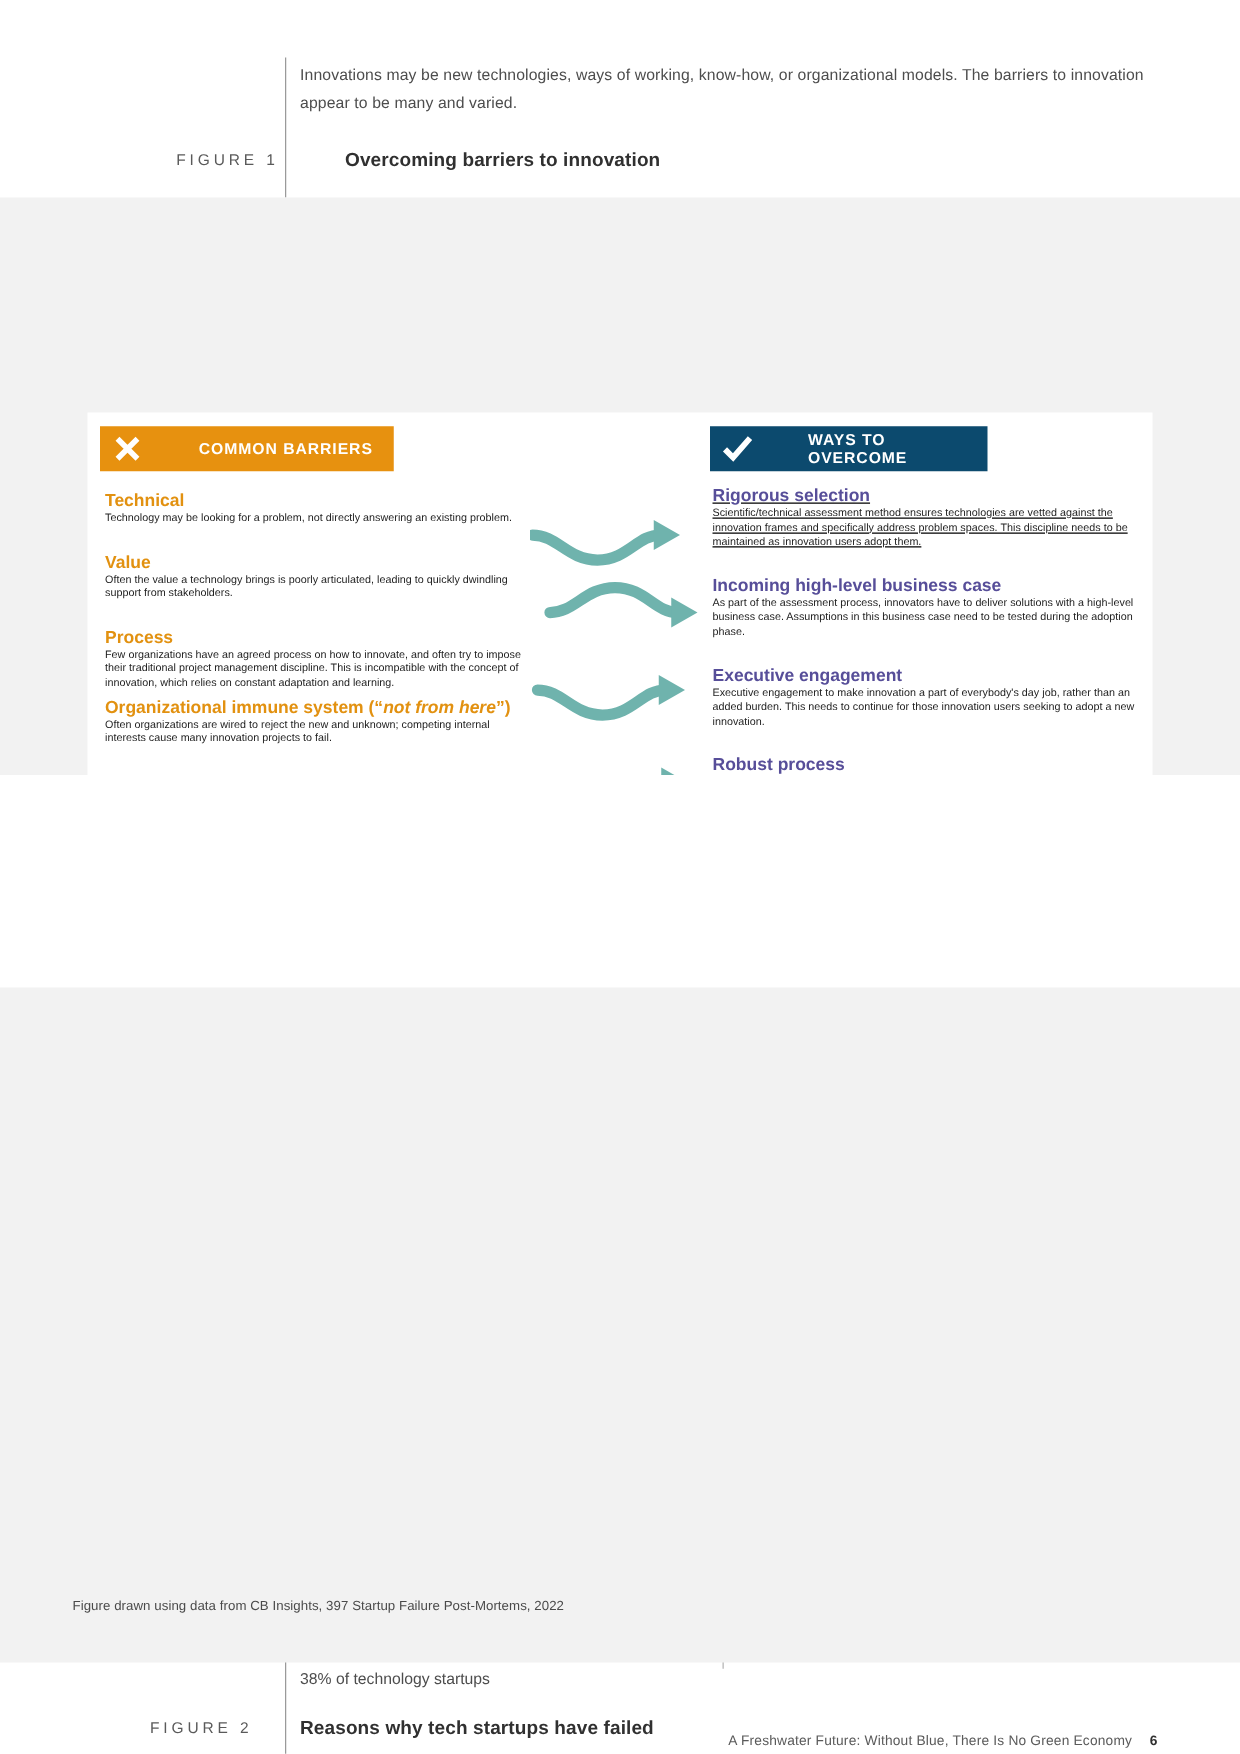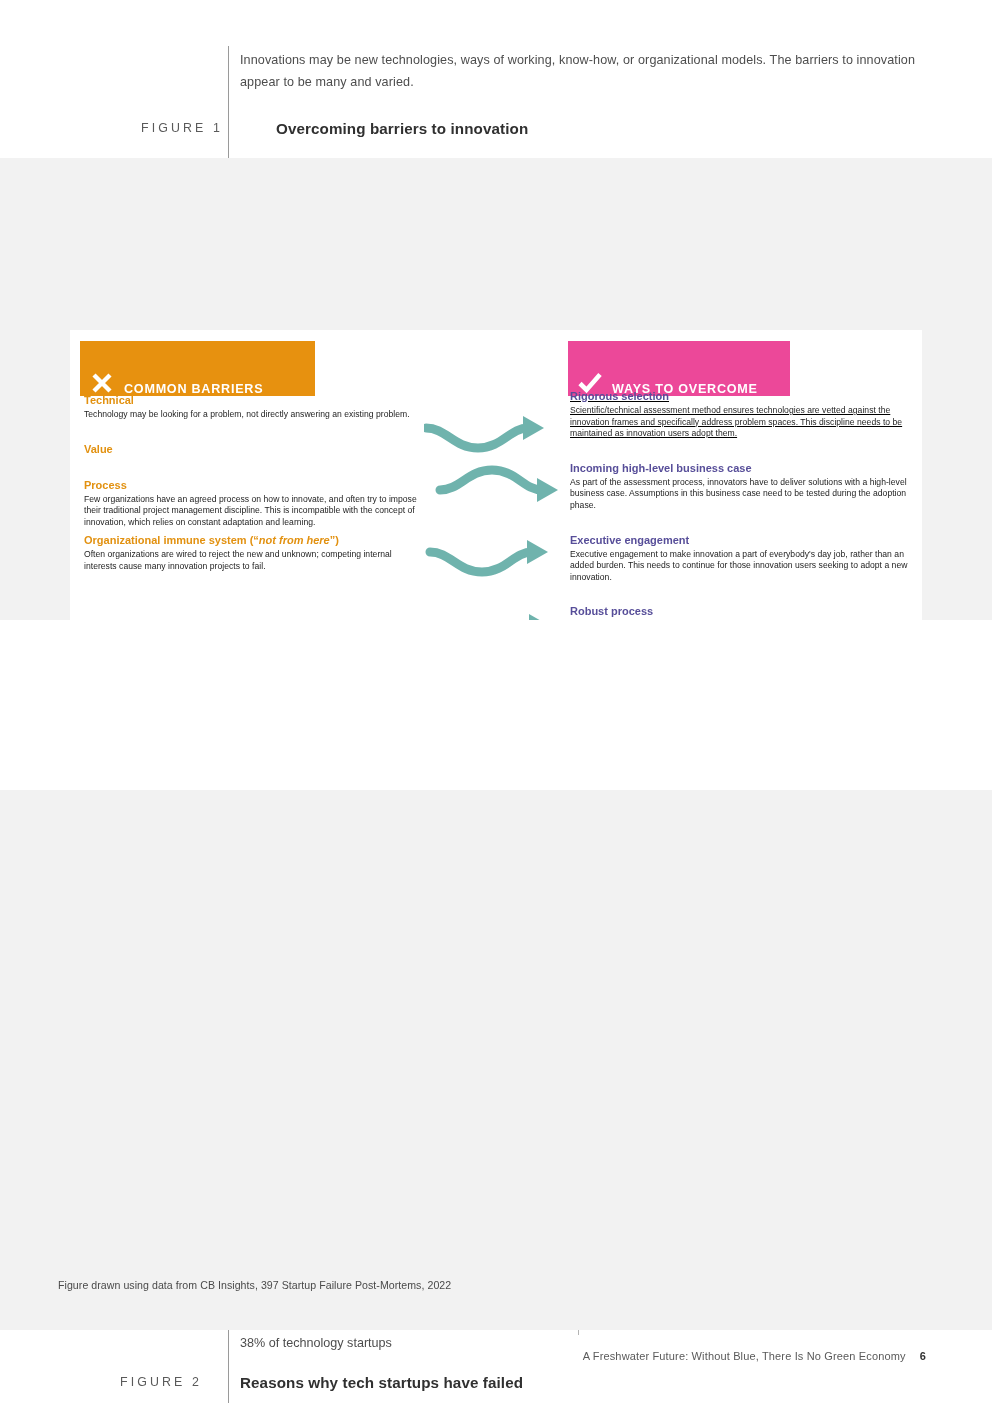--- a/index.html
+++ b/index.html
@@ -20,32 +20,32 @@
   }
   .fig-label {
     position:absolute; font-size:12.4px; letter-spacing:3.1px; color:#5a5a5a;
   }
   .fig-title { position:absolute; font-size:15.2px; font-weight:bold; color:#303030; letter-spacing:.1px; }
 
   
   .band1 { position:absolute; left:0; top:158px; width:992px; height:462px; background:#f2f2f2; }
   .card1 { position:absolute; left:70px; top:172px; width:852px; height:434px; background:#ffffff; }
 
-  .hdr { position:absolute; height:55px; display:flex; align-items:flex-end; }
+  .hdr { position:absolute; height:36px; display:flex; align-items:center;gap:35px; }
   .hdr-orange { left:10px; top:11px; width:235px; background:#e7910f; }
-  .hdr-purple { left:498px; top:11px; width:222px; background:#ec4899; }
+  .hdr-purple { left:498px; top:11px; width:222px; background:#0c4a6e; }
   .hdr-ico { width:44px; display:flex; align-items:center; justify-content:center; }
   .hdr-txt { color:#ffffff; font-size:12.6px; font-weight:bold; letter-spacing:.75px; }
 
   .col { position:absolute; }
   .col-left { left:14px; top:62px; width:340px; }
   .col-right { left:500px; top:58px; width:355px; }
 
   .item { margin-bottom:9px; }
-  .item-h { font-size:11px; font-weight:bold; line-height:16px; margin-bottom:1px; }
+  .item-h { font-size:14px; font-weight:bold; line-height:16px; margin-bottom:1px; }
   .item-h.o { color:#e29110; }
   .item-h.p { color:#574e99; }
   .item-h em { font-style:italic; }
   .item-b { font-size:8.6px; line-height:11.6px; color:#1d1d1d; letter-spacing:.02px; }
 
   .arrows { position:absolute; left:424px; top:248px; width:140px; height:320px; }
   .arrows svg { display:block; }
 
   
   .band-mid { position:absolute; left:0; top:620px; width:992px; height:170px; background:#ffffff; }
@@ -55,21 +55,21 @@
   .mid-col.a { left:240px; top:644px; width:330px; }
   .mid-col.b { left:593px; top:644px; width:335px; }
 
   
   .band2 { position:absolute; left:0; top:790px; width:992px; height:540px; background:#f2f2f2; }
 
   .caption {
     position:absolute; left:58px; top:1279px; font-size:10.6px; color:#4a4a4a; letter-spacing:.05px;
   }
   .footer {
-    position:absolute; right:66px; top:1350px; font-size:11px; color:#5a5a5a; letter-spacing:.15px;
+    position:absolute; right:66px; top:1387px; font-size:11px; color:#5a5a5a; letter-spacing:.15px;
   }
   .footer .pg { font-weight:bold; color:#303030; margin-left:14px; }
 </style>
 </head>
 <body>
 
 <div class="page">
 
   <div class="intro-band">
     <div class="intro-rule"></div>
@@ -99,20 +99,21 @@
         <span class="hdr-txt">WAYS TO OVERCOME</span>
       </div>
 
       <div class="col col-left">
         <div class="item" style="margin-bottom:20px;">
           <div class="item-h o">Technical</div>
           <div class="item-b">Technology may be looking for a problem, not directly answering an existing problem.</div>
         </div>
         <div class="item" style="margin-bottom:20px;">
           <div class="item-h o">Value</div>
+          <div class="item-b">Often the value a technology brings is poorly articulated, leading to quickly dwindling support from stakeholders.</div>
         </div>
         <div class="item" style="margin-bottom:4px;">
           <div class="item-h o">Process</div>
           <div class="item-b">Few organizations have an agreed process on how to innovate, and often try to impose their traditional project management discipline. This is incompatible with the concept of innovation, which relies on constant adaptation and learning.</div>
         </div>
         <div class="item">
           <div class="item-h o"><span>Organizational immune system (“</span><em>not from here</em><span>”)</span></div>
           <div class="item-b">Often organizations are wired to reject the new and unknown; competing internal interests cause many innovation projects to fail.</div>
         </div>
       </div>

